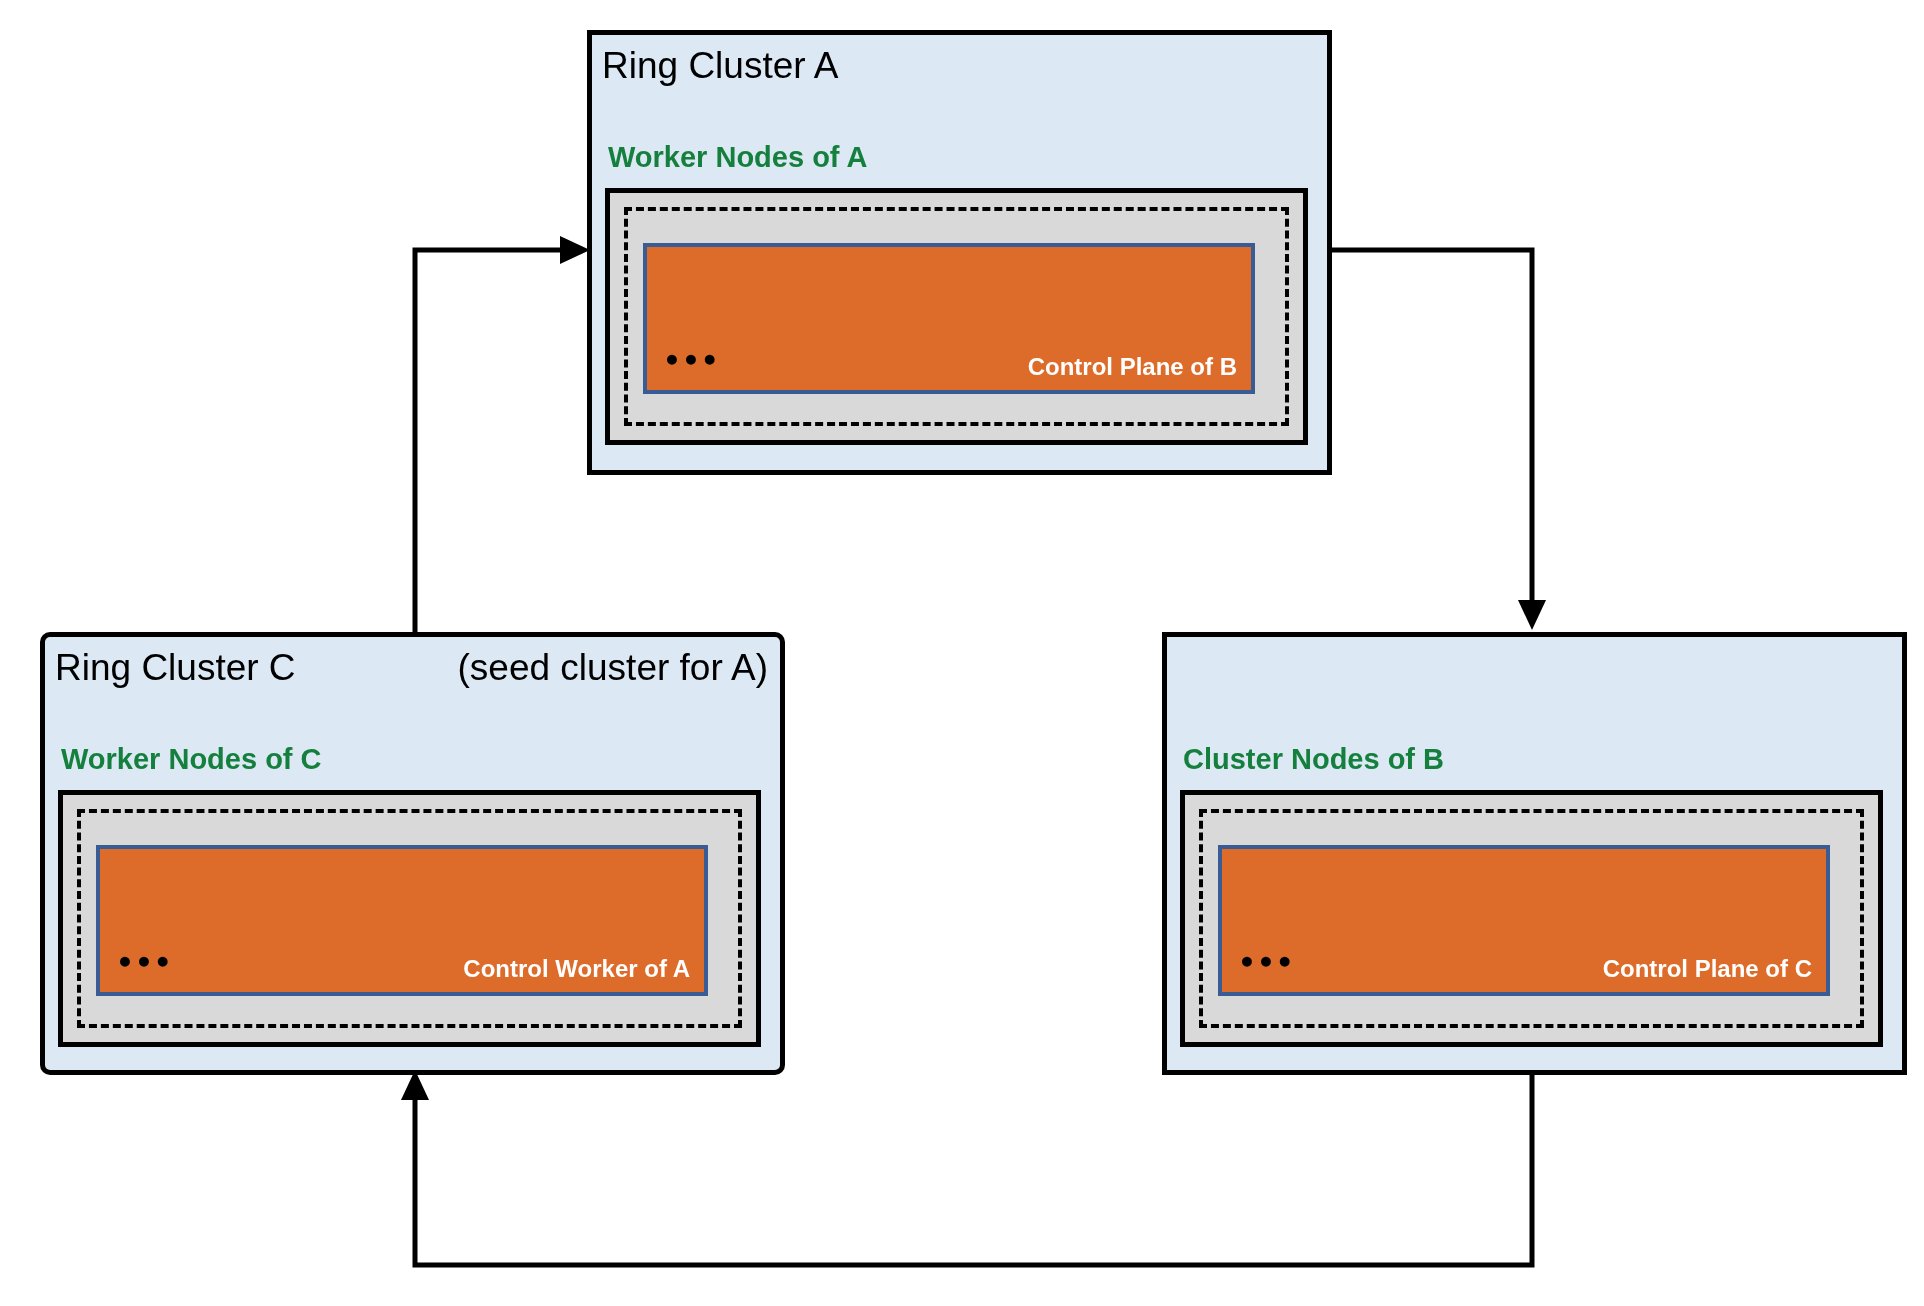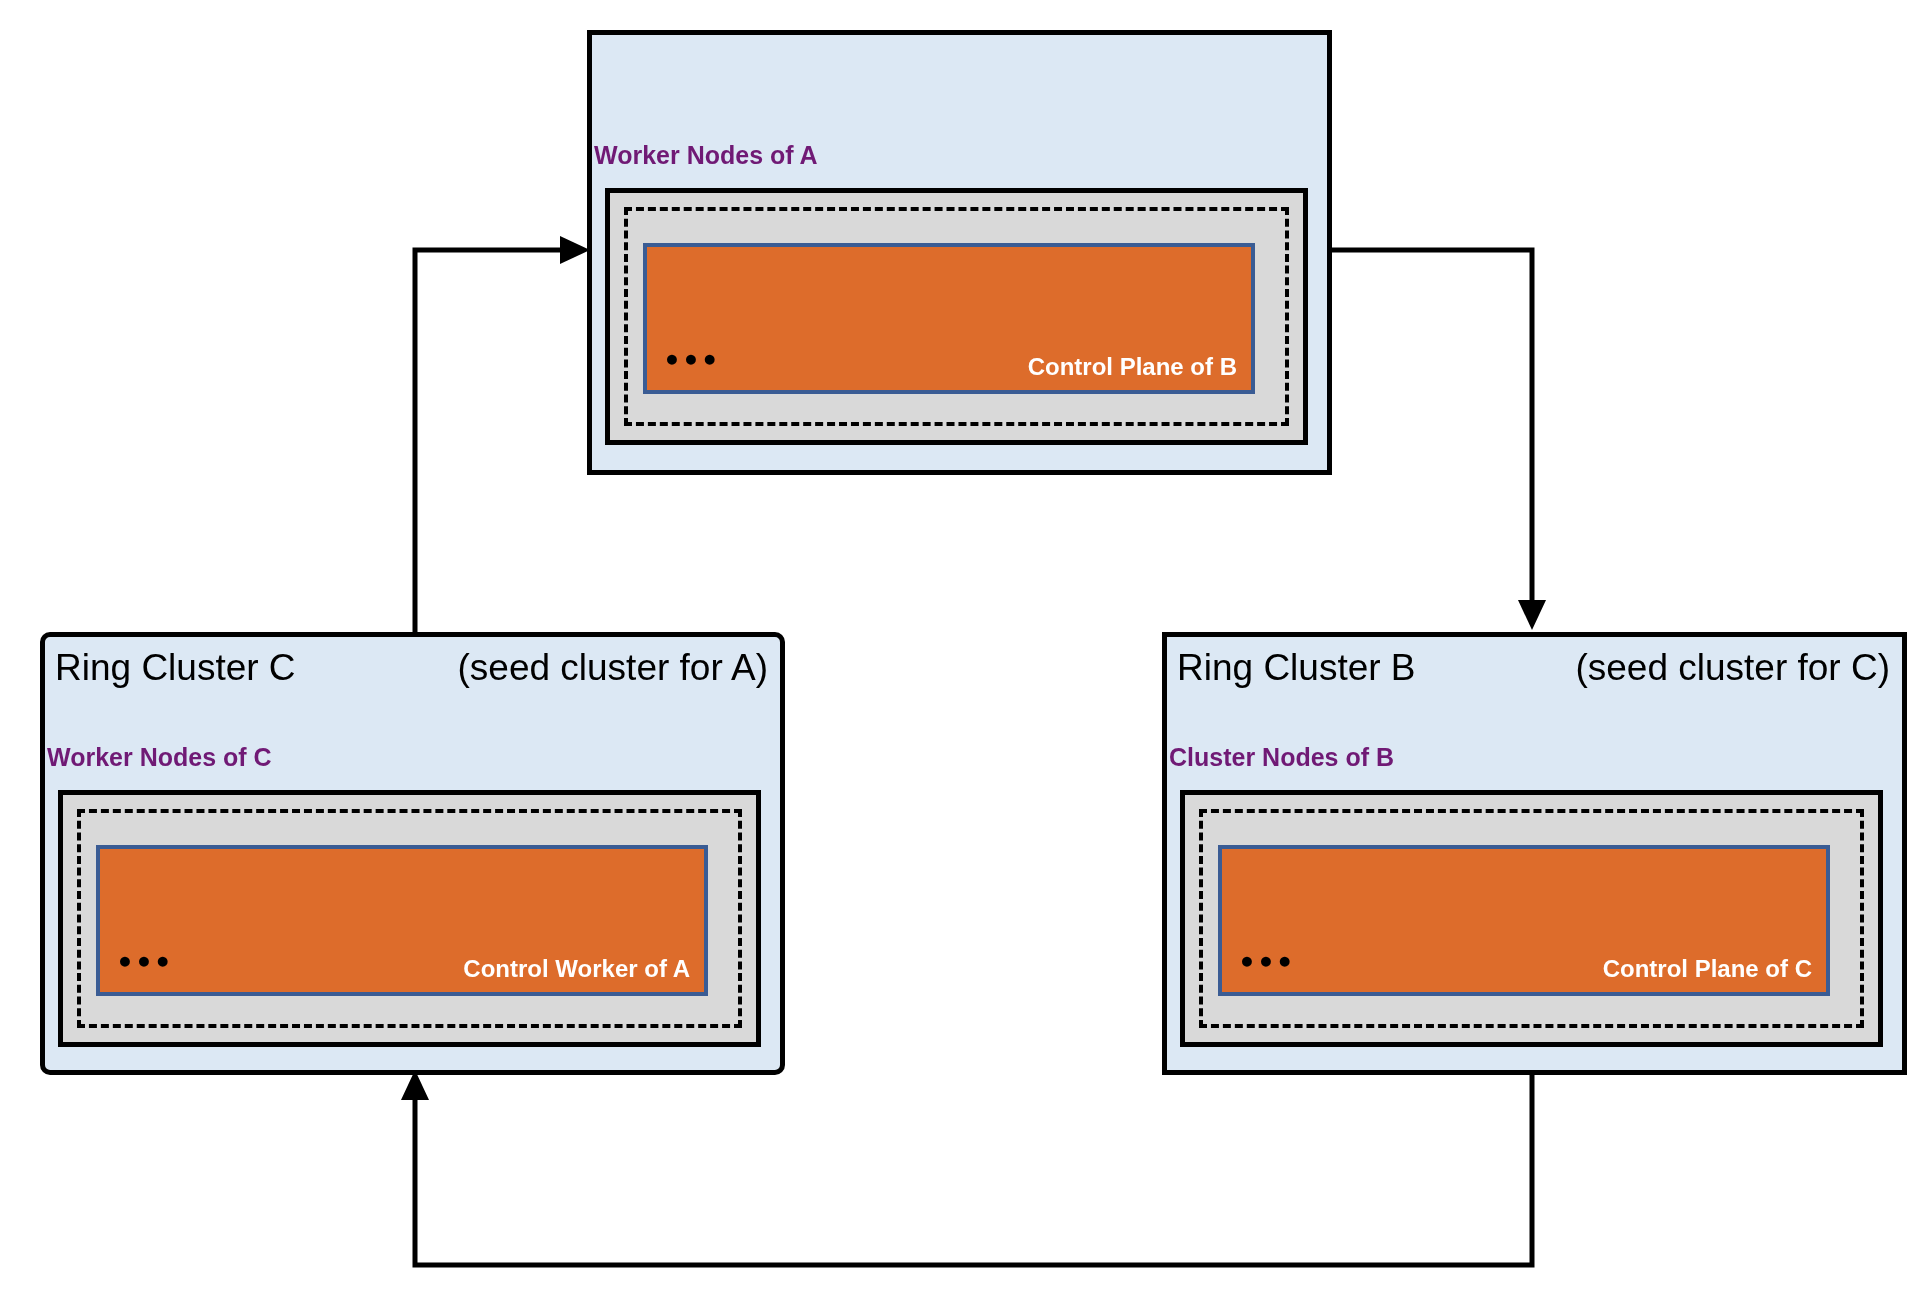--- a/index.html
+++ b/index.html
@@ -34,24 +34,24 @@
     display: flex;
     justify-content: space-between;
     align-items: baseline;
     font-size: 37px;
     color: #000000;
     line-height: 1.25;
     white-space: nowrap;
   }
   .worker-label {
     position: absolute;
-    left: 2px; top: 106px;
-    font-size: 25px;
+    left: 16px; top: 106px;
+    font-size: 29px;
     font-weight: bold;
-    color: #701a75;
+    color: #15803d;
   }
   .worker-box {
     position: absolute;
     left: 13px; top: 153px;
     width: 703px; height: 257px;
     background: #D9D9D9;
     border: 5px solid #000000;
     box-sizing: border-box;
   }
   .dashed-ring {
@@ -94,20 +94,21 @@
   .arrow-line { fill: none; stroke: #000000; stroke-width: 5; }
   .arrow-head { fill: #000000; stroke: none; }
 </style>
 </head>
 <body>
 
 <div id="canvas">
 
   <div class="cluster" id="cluster-a">
     <div class="cluster-title">
+      <span>Ring Cluster A</span>
     </div>
     <div class="worker-label">Worker Nodes of A</div>
     <div class="worker-box">
       <div class="dashed-ring"></div>
       <div class="control-plane">
         <span class="dots">●●●</span>
         <span class="control-label">Control Plane of B</span>
       </div>
     </div>
   </div>
@@ -121,24 +122,20 @@
     <div class="worker-box">
       <div class="dashed-ring"></div>
       <div class="control-plane">
         <span class="dots">●●●</span>
         <span class="control-label">Control Worker of A</span>
       </div>
     </div>
   </div>
 
   <div class="cluster" id="cluster-b">
-    <div class="cluster-title">
-      <span>Ring Cluster B</span>
-      <span>(seed cluster for C)</span>
-    </div>
     <div class="worker-label">Cluster Nodes of B</div>
     <div class="worker-box">
       <div class="dashed-ring"></div>
       <div class="control-plane">
         <span class="dots">●●●</span>
         <span class="control-label">Control Plane of C</span>
       </div>
     </div>
   </div>
 

